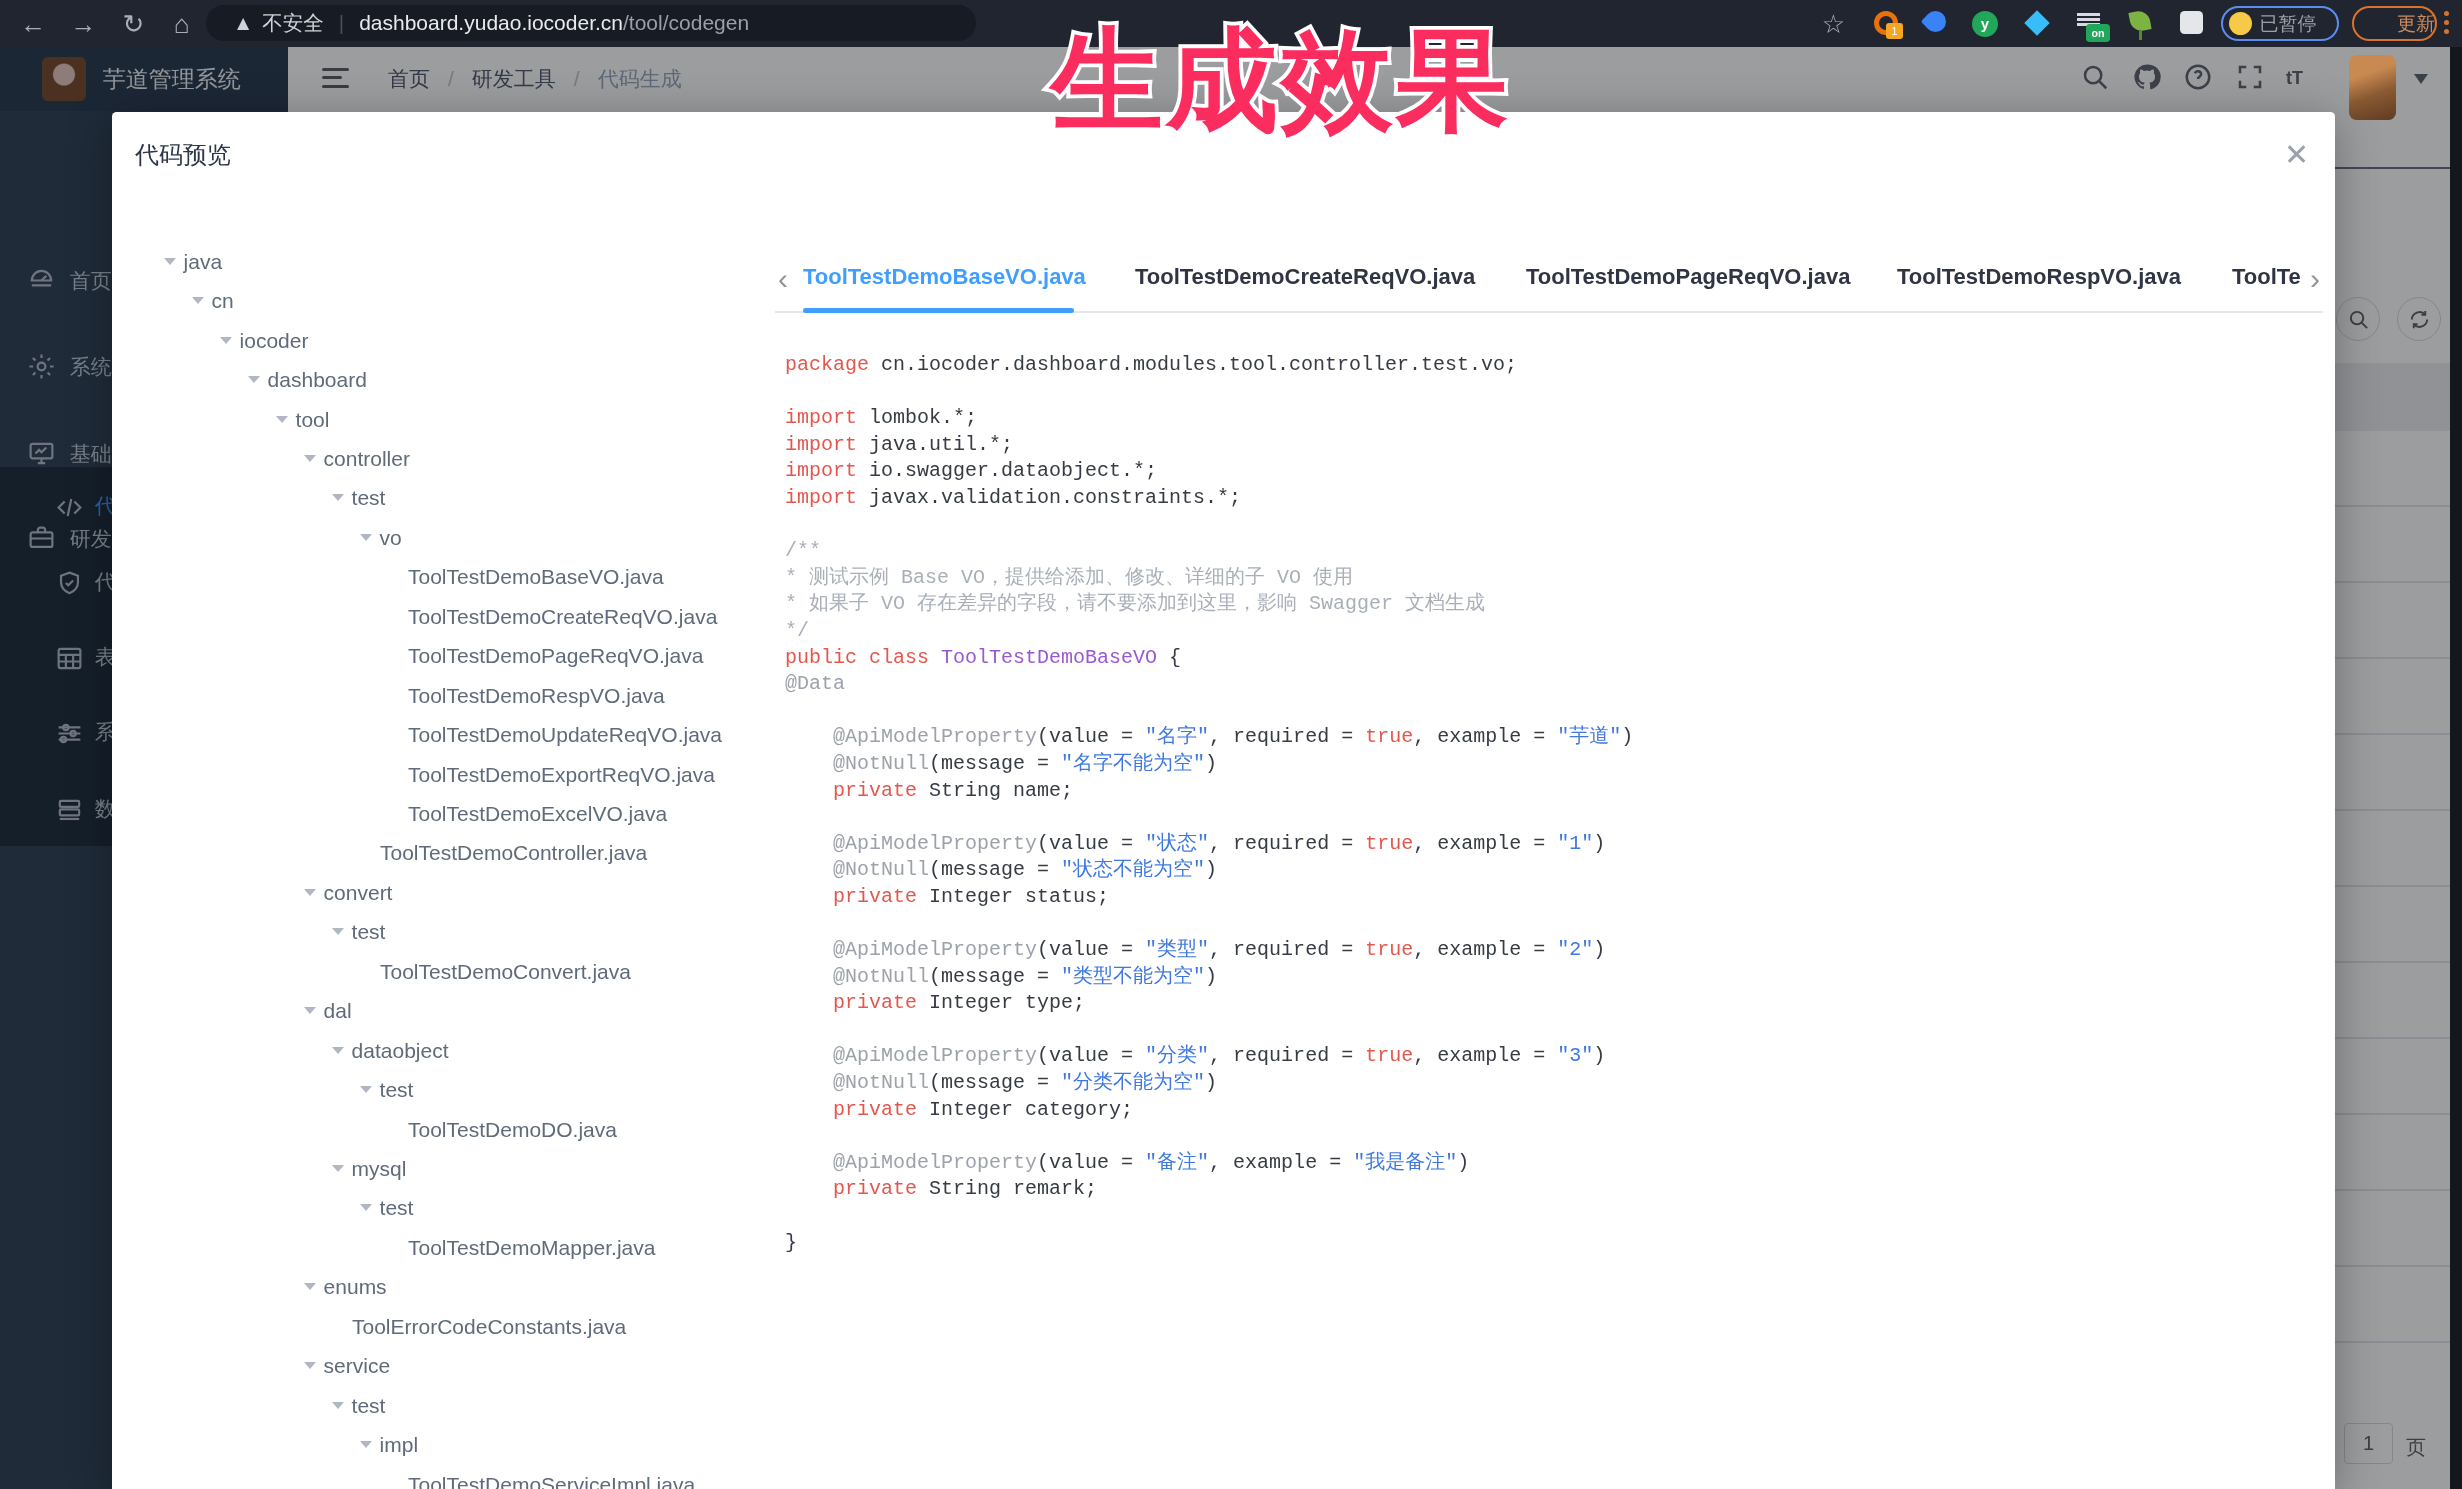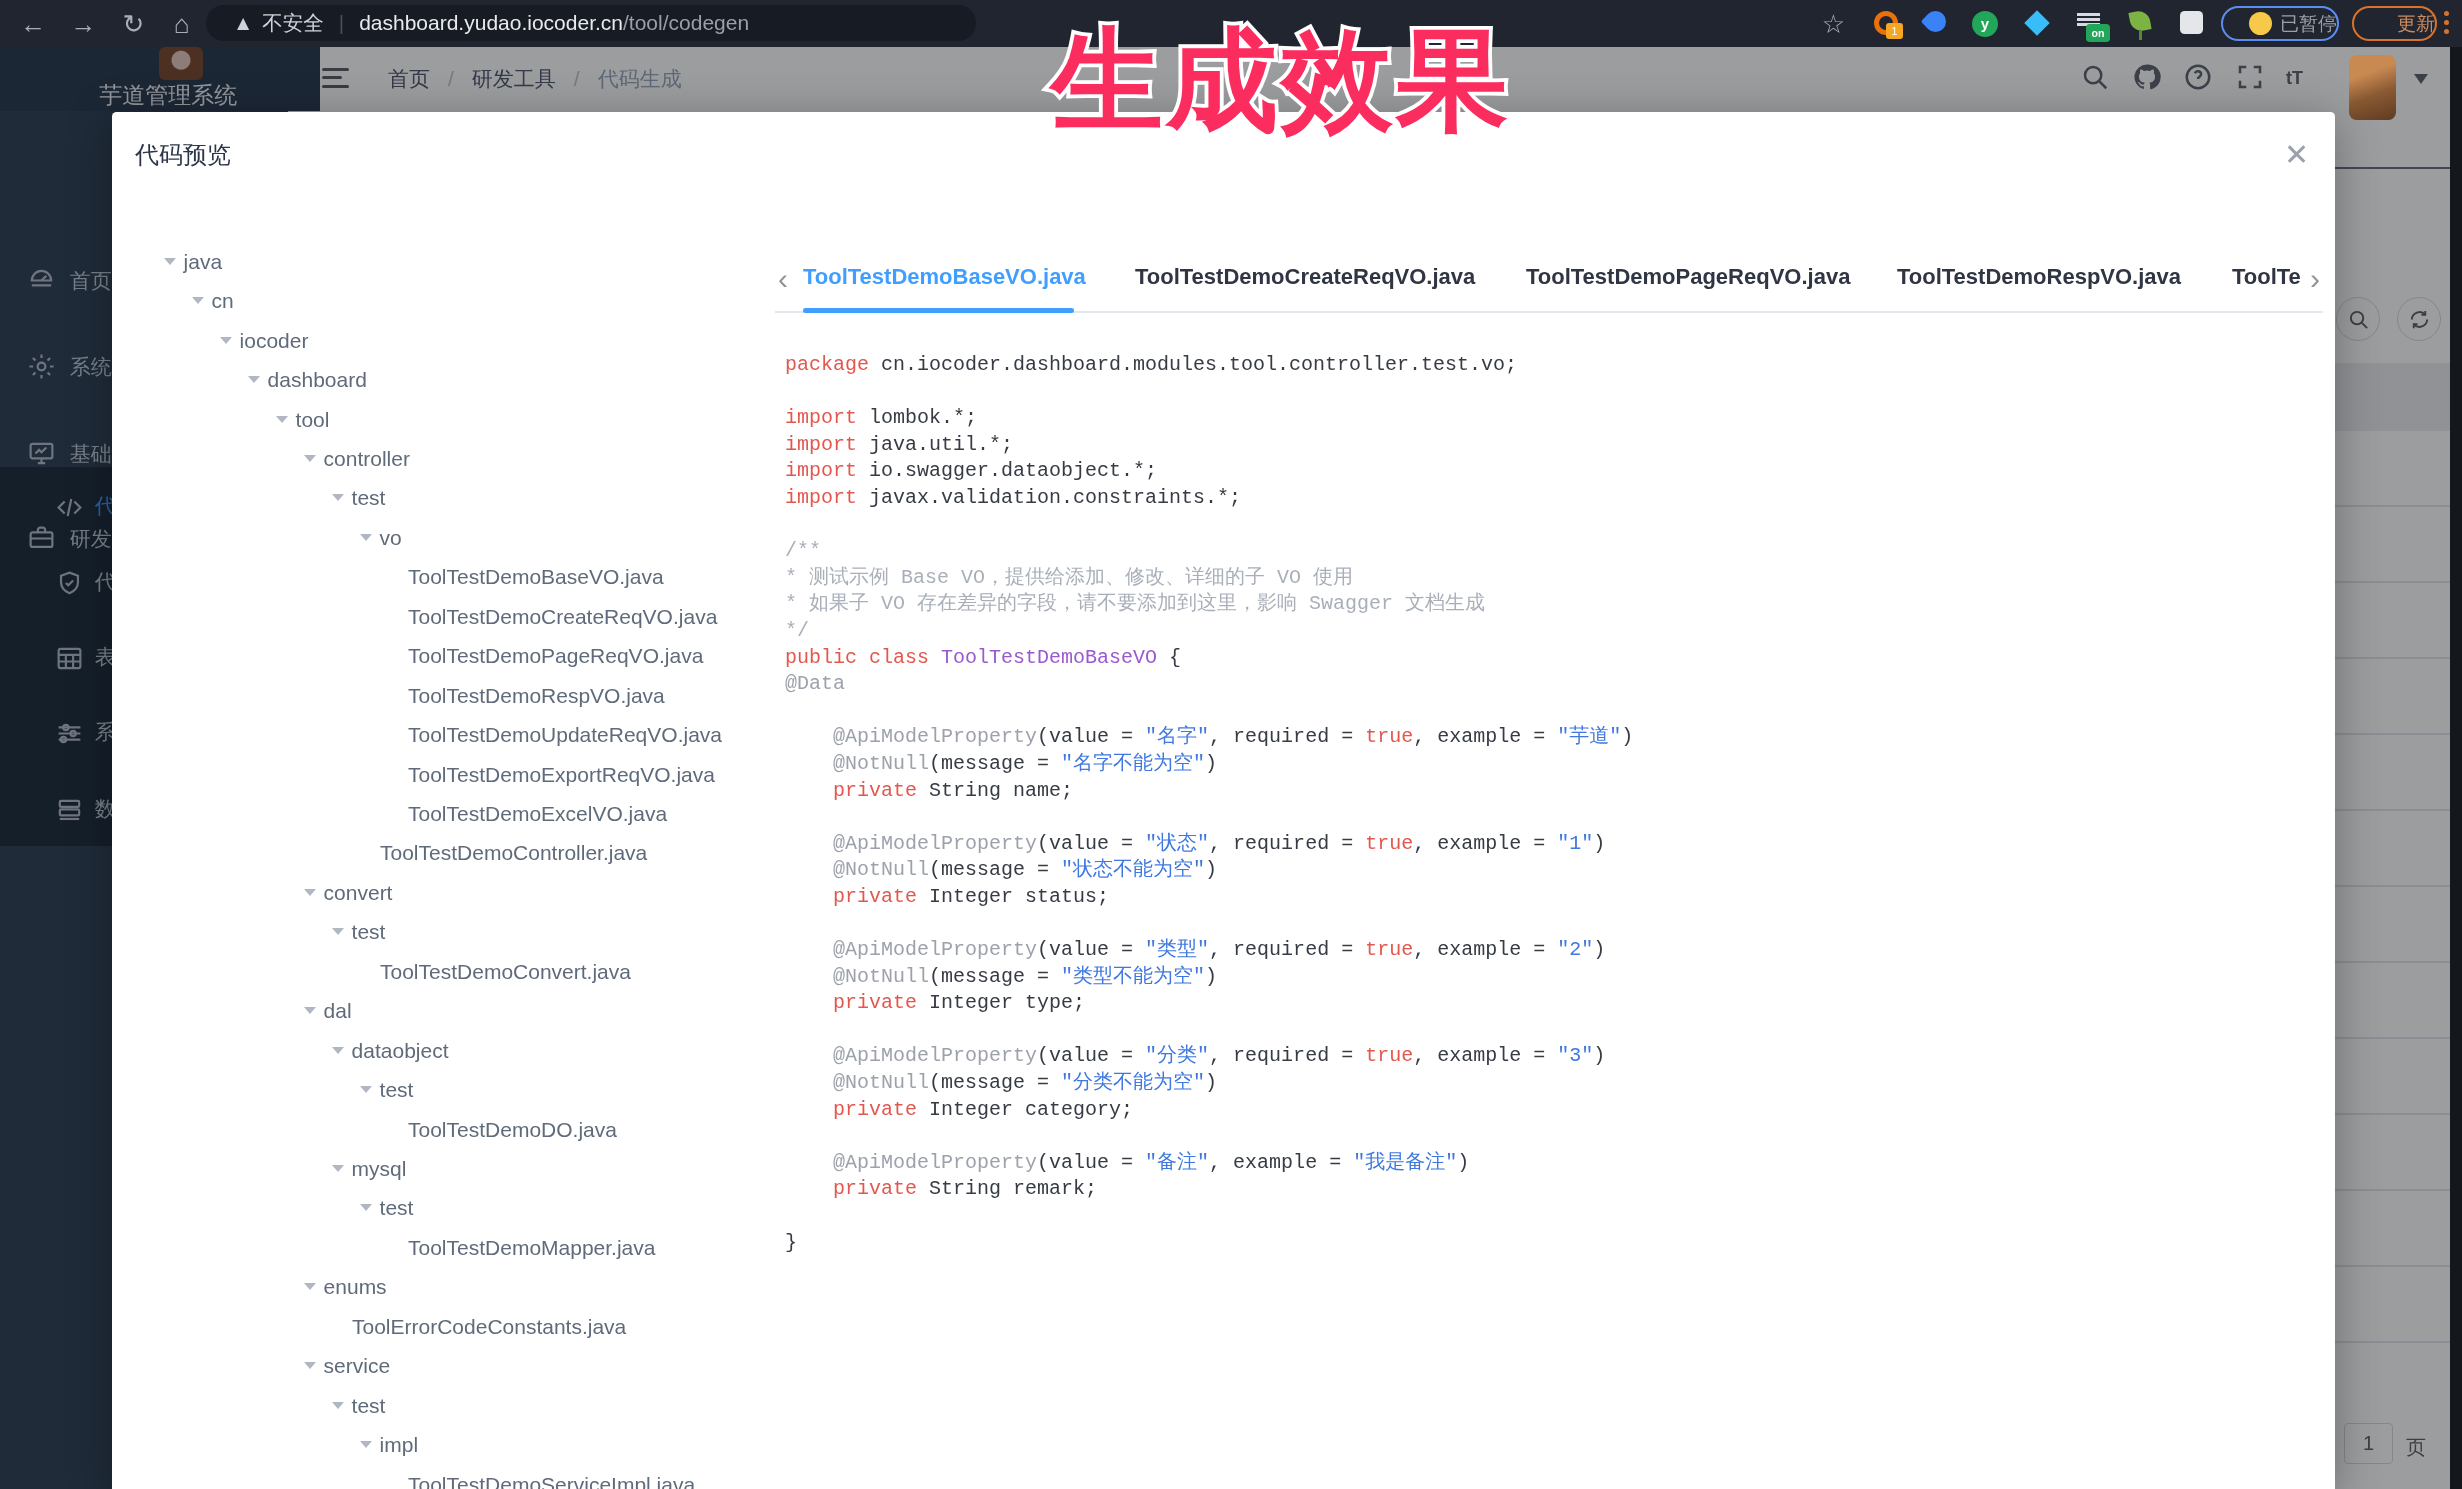--- a/index.html
+++ b/index.html
@@ -12,32 +12,32 @@
     line-height:33px; text-align:center; }
   #url-pill { position:absolute; left:206px; top:5.3px; width:770px; height:36px; border-radius:18px;
     background:#171b23; display:flex; align-items:center; padding-left:27px; }
   #url-pill .warn { color:#cfd3d9; font-size:20.5px; margin-right:9px; }
   #url-pill .sec { color:#cfd3d9; font-size:20.5px; }
   #url-pill .div { color:#4a4f58; font-size:20.5px; margin:0 15px; }
   #url-pill .host { color:#e8eaed; font-size:21px; }
   #url-pill .path { color:#9aa0a6; font-size:21px; }
   .ext { position:absolute; top:10.6px; }
   .chip { position:absolute; top:6px; height:35px; border-radius:17.4px; display:flex; align-items:center; }
-  #chip-paused { left:2221px; width:118px; border:2.3px solid #5b8df0; padding-left:6px;justify-content:flex-end; }
+  #chip-paused { left:2221px; width:118px; border:2.3px solid #5b8df0; padding-left:6px; }
   #chip-paused .face { width:23px; height:23px; border-radius:50%; background:#f7c948; margin-right:7.6px; }
   #chip-paused .lbl { color:#9aa0a6; font-size:19px; }
   #chip-update { left:2352px; width:85px; border:2.3px solid #d8722c; justify-content:flex-end; }
   #chip-update .lbl { color:#c9885e; font-size:19px; }
   #chrome-dots { position:absolute; left:2444px; top:10.6px; width:6px; color:#d8722c; font-size:23px; line-height:9px; }
   #chrome-dots div { width:5.3px; height:5.3px; border-radius:50%; background:#d8722c; margin-bottom:3.8px; }
 
   
   #app-header { position:absolute; left:0; top:47px; width:2462px; height:64px; background:#fff; }
-  #logo-band { position:absolute; left:0; top:0; width:320px; height:64px; background:#2a3b50;
-    display:flex; align-items:center;flex-direction:column; }
+  #logo-band { position:absolute; left:0; top:0; width:288px; height:64px; background:#2a3b50;
+    display:flex; align-items:center; }
   #logo-avatar { width:44px; height:44px; border-radius:6px; margin-left:42px;
     background:radial-gradient(circle at 50% 40%, #e8c8c0 0 30%, #7a4a2f 34%); }
   #app-title { color:#f0f3f7; font-size:23px; margin-left:16.7px; font-weight:500; }
   #hamburger { position:absolute; left:322px; top:21px; width:27px; height:21px; }
   #hamburger i { display:block; height:3px; background:#5a5e66; margin-bottom:5.3px; border-radius:1.5px; }
   #hamburger i:nth-child(2){ width:20px; }
   #breadcrumb { position:absolute; left:388px; top:0; height:64px; display:flex; align-items:center;
     font-size:21px; }
   #breadcrumb .crumb { color:#515a6e; }
   #breadcrumb .crumb.last { color:#97a8be; }

